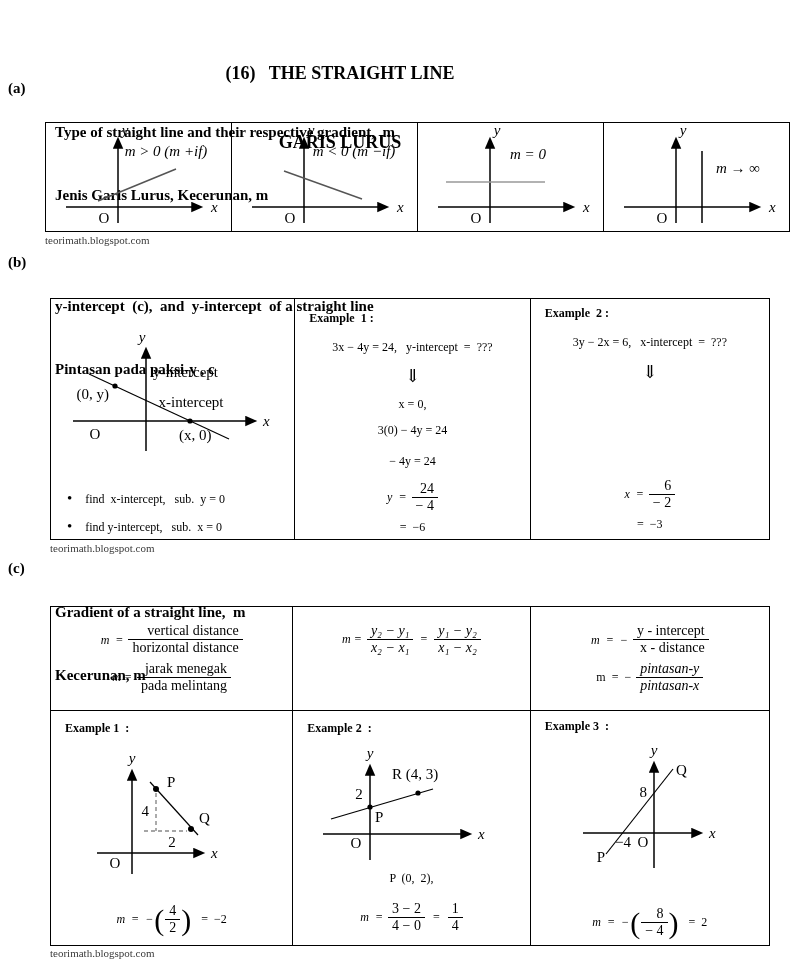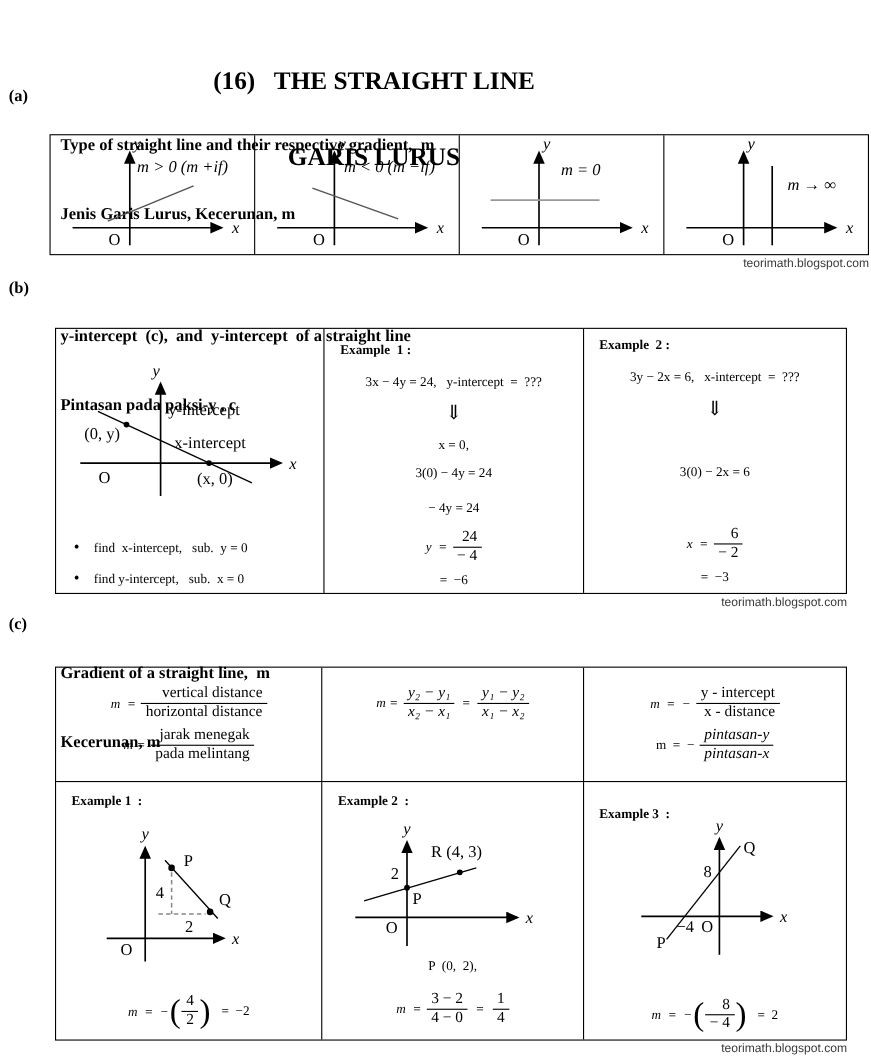--- a/index.html
+++ b/index.html
@@ -1,24 +1,24 @@
 <!DOCTYPE html>
 <html><head>
 <meta charset="utf-8">
 <style>
   *{box-sizing:border-box;margin:0;padding:0}
   html,body{width:792px;height:967px;background:#fff;color:#000;
     font-family:"Liberation Serif","DejaVu Serif",serif;}
   body{position:relative;overflow:hidden}
   .abs{position:absolute}
   .it{font-style:italic}
-  .title{left:0;top:16px;width:680px;text-align:center;font-size:23px;font-weight:bold;line-height:23px;white-space:pre}
+  .title{left:0;top:16px;width:680px;text-align:center;font-size:18px;font-weight:bold;line-height:23px;white-space:pre}
   .sec-label{font-size:15px;font-weight:bold}
   .sec-head{font-size:15px;font-weight:bold;line-height:21px;white-space:pre}
-  .wm{font-family:Liberation Sans, sans-serif;font-size:11px;color:#3a3a3a;text-align:right}
+  .wm{font-family:Liberation Serif, serif;font-size:11px;color:#3a3a3a;text-align:left}
   
   .tblA{left:45px;top:122px;width:745px;height:110px;border:1px solid #000;display:flex}
   .tblA .cellA{flex:1 1 0;border-right:1px solid #000;position:relative}
   .tblA .cellA:last-child{border-right:none}
   .tblB{left:50px;top:298px;width:720px;height:242px;border:1px solid #000;display:flex}
   .colB{position:relative;height:100%;border-right:1px solid #000}
   .cb1{width:245px}.cb2{width:236px}.cb3{width:239px;border-right:none}
   .tblC{left:50px;top:606px;width:720px;border:1px solid #000}
   .rowC{display:flex}
   .rowC1{height:104px;border-bottom:1px solid #000}
@@ -165,21 +165,20 @@
     <div class="abs line-abs" style="top:182px">
       <span class="eq it m-gap">y  =</span><span class="frac"><span class="fn">24</span><span class="fd">− 4</span></span>
     </div>
     <div class="abs line-abs eq" style="top:221px">=  −6</div>
   </div>
 
   <div class="colB cb3">
     <div class="abs ex-title" style="left:14px;top:7px">Example  2 :</div>
     <div class="abs line-abs eq" style="top:36px">3y − 2x = 6,   x-intercept  =  ???</div>
     <div class="abs line-abs eq big" style="top:62px">⇓</div>
-    <div class="abs line-abs eq" style="top:123px">3(0) − 2x = 6</div>
     <div class="abs line-abs" style="top:179px">
       <span class="eq it m-gap">x  =</span><span class="frac"><span class="fn">6</span><span class="fd">− 2</span></span>
     </div>
     <div class="abs line-abs eq" style="top:218px">=  −3</div>
   </div>
 </div>
 <div class="abs wm" style="left:50px;top:542px;width:720px">teorimath.blogspot.com</div>
 
 <div class="abs sec-label" style="left:8px;top:560px">(c)</div>
 <div class="abs sec-head" style="left:55px;top:560px">
@@ -255,21 +254,21 @@
         <text x="82" y="79">P</text>
         <text x="122" y="36" text-anchor="middle">R (4, 3)</text>
       </svg>
       <div class="abs line-abs eq" style="top:160px">P  (0,  2),</div>
       <div class="abs line-abs" style="top:190px">
         <span class="eq it m-gap">m  =</span><span class="frac"><span class="fn">3 − 2</span><span class="fd">4 − 0</span></span><span class="eq" style="margin:0 8px">=</span><span class="frac"><span class="fn">1</span><span class="fd">4</span></span>
       </div>
     </div>
 
     <div class="ccell cc3">
-      <div class="abs ex-title" style="left:14px;top:22px">Example 3  :</div>
+      <div class="abs ex-title" style="left:14px;top:8px">Example 3  :</div>
       <svg class="abs" style="left:0;top:30px" width="239" height="140">
         <line class="axis" x1="123" y1="127" x2="123" y2="22" marker-end="url(#ah)"></line>
         <line class="axis" x1="52" y1="92" x2="170" y2="92" marker-end="url(#ah)"></line>
         <text class="cap" x="123" y="14" text-anchor="middle">y</text>
         <text class="cap" x="178" y="97">x</text>
         <text x="112" y="106" text-anchor="middle">O</text>
         <line class="kline" x1="75" y1="113" x2="142" y2="28"></line>
         <text x="116" y="56" text-anchor="end">8</text>
         <text x="92" y="106" text-anchor="middle">−4</text>
         <text x="70" y="121" text-anchor="middle">P</text>

